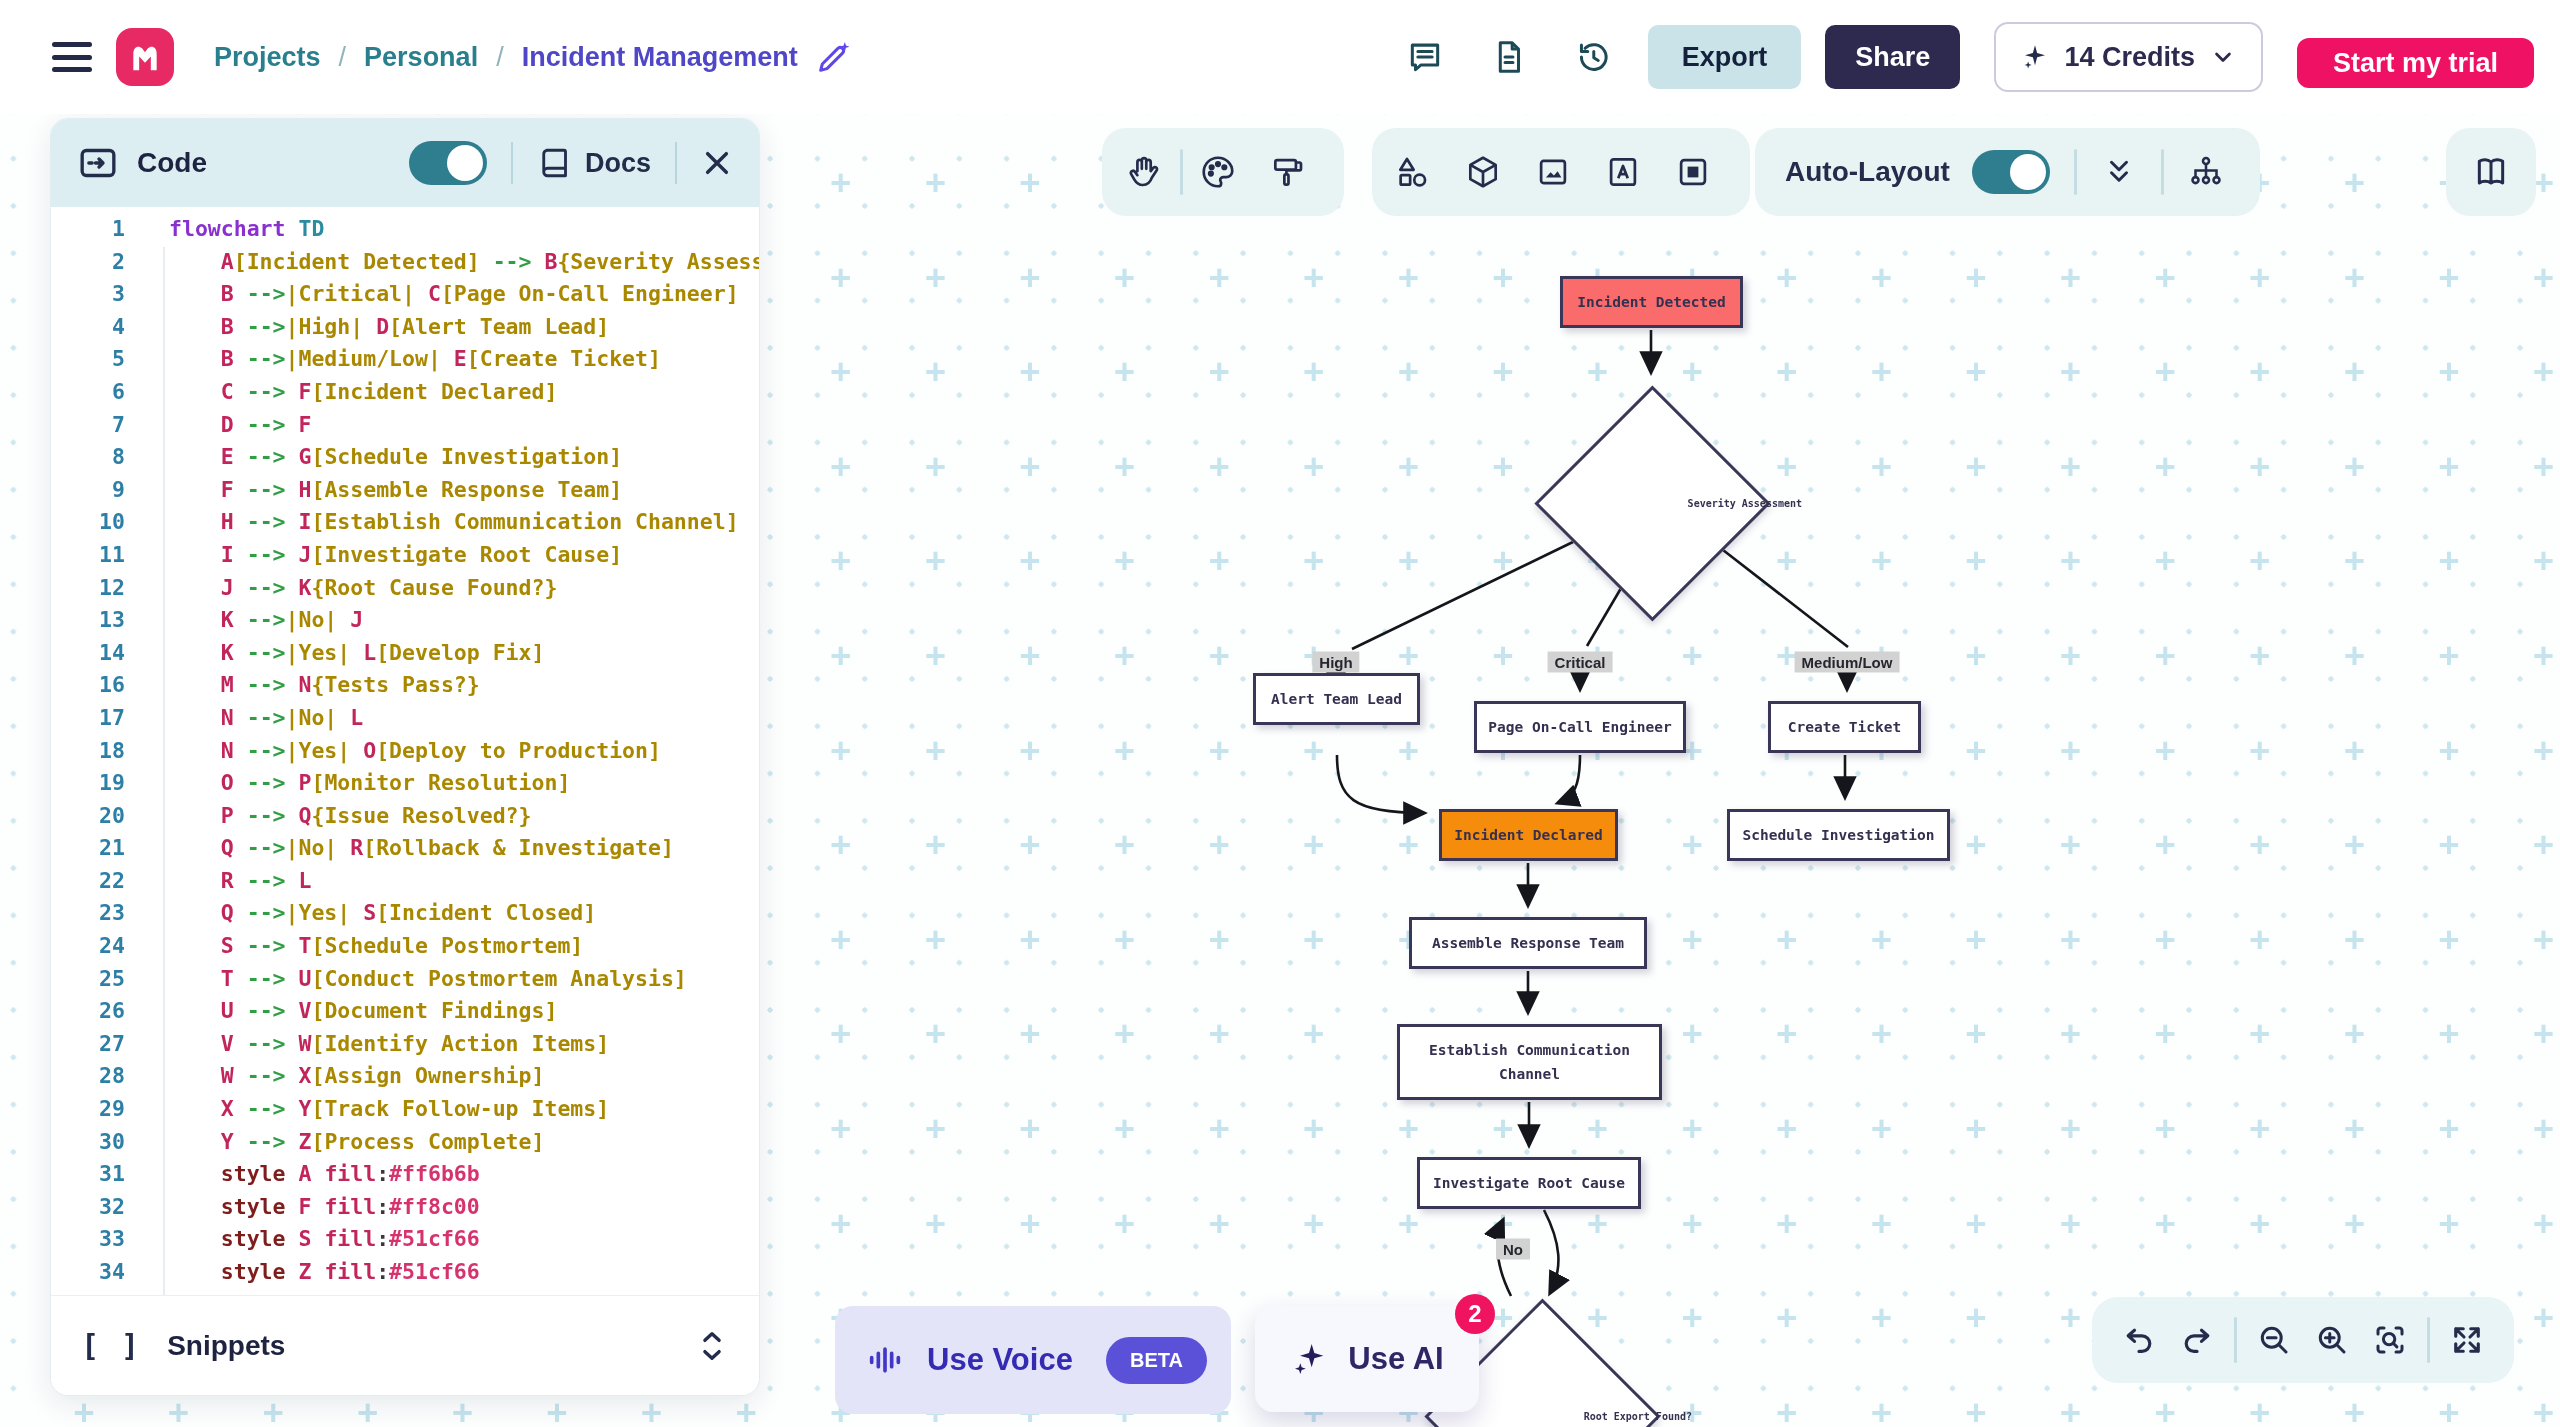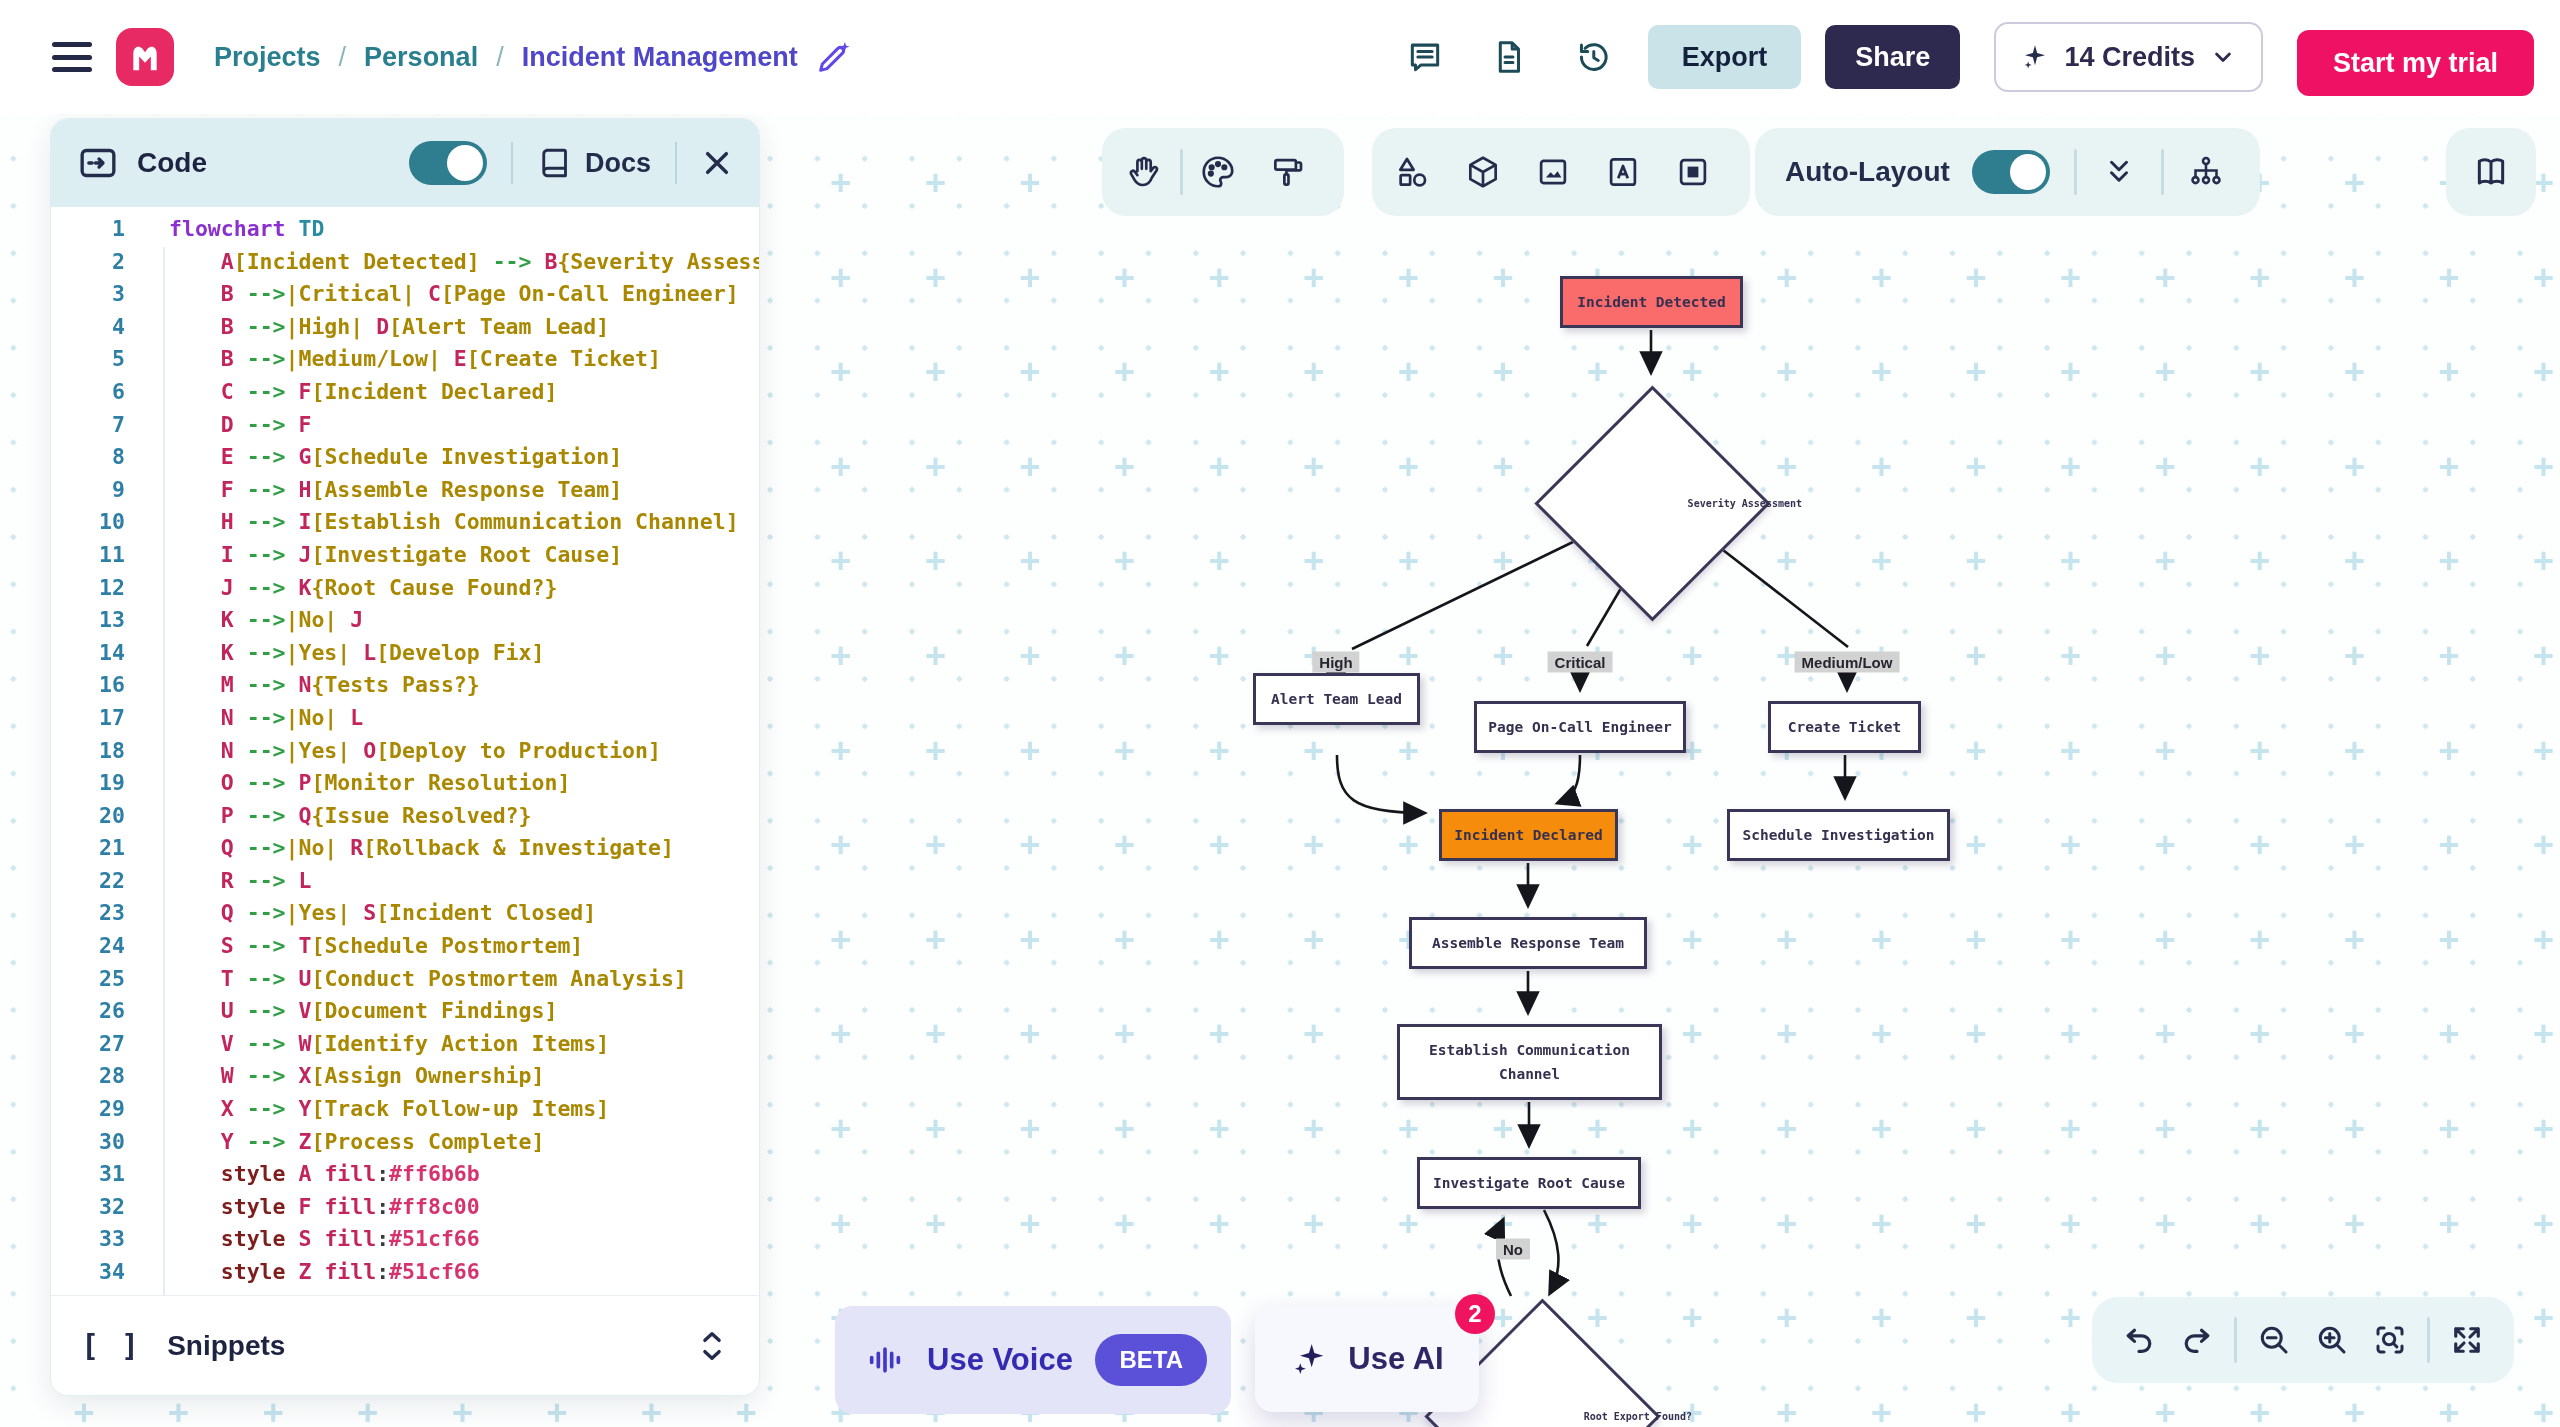--- a/index.html
+++ b/index.html
@@ -20,21 +20,21 @@
   .edit-icon { margin-left:16px; }
   .spacer { flex:1; }
   .hdr-icon { margin-right:46px; cursor:pointer; }
   .btn { border:none; cursor:pointer; font-family:inherit; font-weight:600; font-size:27px;
     display:flex; align-items:center; justify-content:center; }
   .btn-export { background:#c9e3e8; color:#14213d; height:64px; padding:0 34px; border-radius:10px; }
   .btn-share { background:#2e2a4f; color:#ffffff; height:64px; padding:0 30px; border-radius:10px; margin-left:24px; }
   .credits-pill { margin-left:34px; height:70px; padding:0 24px; border:2px solid #cdcade; border-radius:14px;
     background:#ffffff; color:#2e2a4f; display:flex; align-items:center; gap:14px; cursor:pointer;
     font-size:27px; font-weight:600; }
-  .btn-trial { background:#ee1164; color:#ffffff; height:66px; padding:0 36px; border-radius:12px; margin-left:34px;margin-top:12px; }
+  .btn-trial { background:#ee1164; color:#ffffff; height:50px; padding:0 36px; border-radius:12px; margin-left:34px;margin-top:12px; }
 
   
   .canvas { position:absolute; left:0; top:114px; width:2560px; height:1313px;
     background-image: radial-gradient(circle, #cfe7ee 2.4px, rgba(0,0,0,0) 2.8px);
     background-size: 47.3px 47.3px; background-position: 37px 21px; z-index:1; }
   #plus-layer { position:absolute; inset:0; overflow:hidden; }
   #plus-layer span { position:absolute; color:#c5e4ee; font-size:34px; font-weight:700;
     font-family:"DejaVu Sans Mono", monospace; transform:translate(-50%,-50%); }
 
   
@@ -42,21 +42,21 @@
   .pill .tool { width:70px; height:88px; display:flex; align-items:center; justify-content:center; cursor:pointer; }
   .vdiv { width:3px; height:46px; background:#c3dde3; border-radius:2px; }
   .auto-layout-label { font-size:28px; font-weight:700; color:#242c4c; margin:0 22px 0 30px; }
   .toggle { width:78px; height:44px; border-radius:22px; background:#2f7e8f; position:relative; cursor:pointer; flex:0 0 auto; }
   .toggle::after { content:""; position:absolute; right:4px; top:4px; width:36px; height:36px; border-radius:50%; background:#ffffff; }
 
   
   .voice-btn { position:absolute; left:835px; top:1192px; width:396px; height:108px; border-radius:18px;
     background:#e3e4f8; display:flex; align-items:center; padding:0 24px 0 30px; gap:22px; z-index:12; cursor:pointer; }
   .voice-label { font-size:31px; font-weight:700; color:#352bb2; }
-  .beta-pill { margin-left:auto; background:#5b51d8; color:#fff; font-size:24px; font-weight:600;
+  .beta-pill { margin-left:auto; background:#5b51d8; color:#fff; font-size:20px; font-weight:600;
     border-radius:999px; padding:12px 24px; }
   .ai-btn { position:absolute; left:1255px; top:1192px; width:224px; height:106px; border-radius:18px;
     background:#f7f7fe; box-shadow:0 10px 26px rgba(50,40,120,.18); display:flex; align-items:center;
     justify-content:center; gap:18px; z-index:12; cursor:pointer; }
   .ai-label { font-size:31px; font-weight:700; color:#2e2766; }
   .ai-badge { position:absolute; left:200px; top:-12px; width:40px; height:40px; border-radius:50%;
     background:#f0135f; color:#fff; font-size:24px; font-weight:700; display:flex; align-items:center; justify-content:center; }
 
   .zoombar { position:absolute; left:2092px; top:1183px; width:422px; height:86px; background:#e9f4f6;
     border-radius:26px; display:flex; align-items:center; padding:0 18px; z-index:12; }

